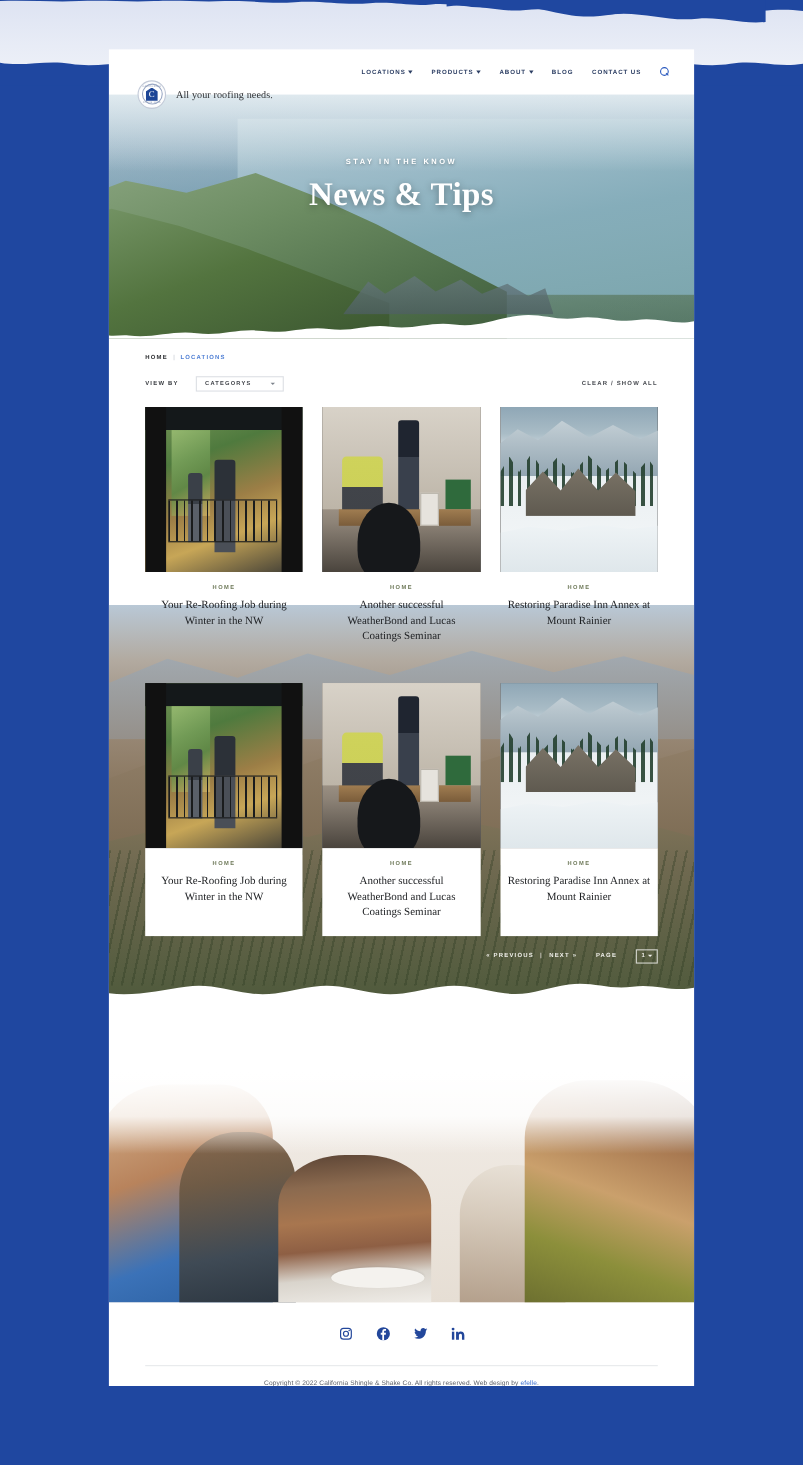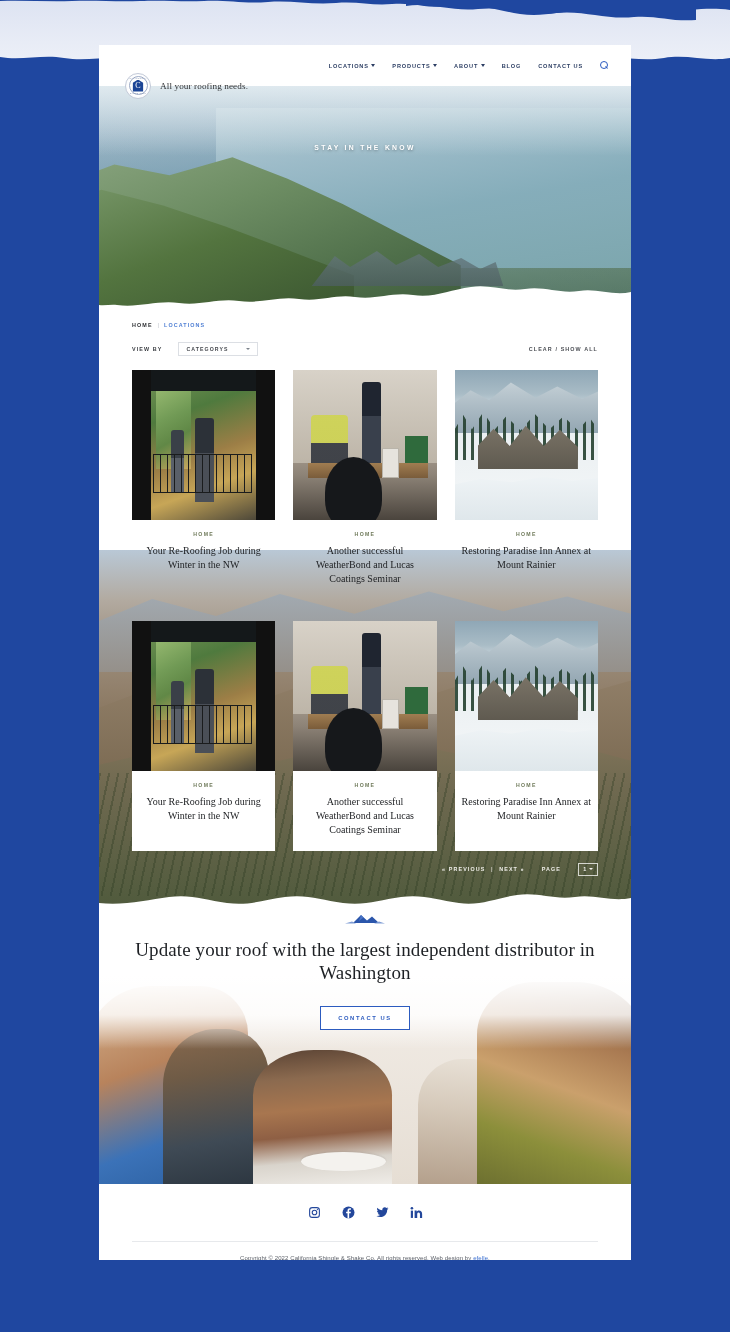--- a/index.html
+++ b/index.html
@@ -492,20 +492,21 @@
   </div>
 
   <div class="hero">
     <div class="sea"></div>
     <div class="ridge1"></div>
     <div class="ridge2"></div>
     <div class="rocks"></div>
     <div class="haze"></div>
     <div class="hero-copy">
       <div class="eyebrow">STAY IN THE KNOW</div>
+      <div class="hero-title">News &amp; Tips</div>
     </div>
     <svg class="torn-white-hero" viewBox="0 0 532 34" preserveAspectRatio="none">
       <path fill="#ffffff" d="M0,34 H532 V17 C514,21 498,13 480,16 C460,19 446,11 426,14
         C406,17 392,9 372,12 C350,15 336,23 314,20 C292,17 278,25 256,22
         C236,19 222,27 200,24 C178,21 162,29 140,26 C118,23 102,31 80,28
         C58,25 40,33 18,30 C12,29 6,31 0,30 Z"></path>
     </svg>
   </div>
 
   <div class="crumbs">
@@ -648,30 +649,20 @@
   <div class="cta">
     <div class="photo">
       <div class="p-left"></div>
       <div class="p-left2"></div>
       <div class="p-mid"></div>
       <div class="p-right2"></div>
       <div class="p-right"></div>
       <div class="plate"></div>
     </div>
     <div class="wash"></div>
-    <div class="cta-inner">
-      <svg class="mtn-ico" width="42" height="13" viewBox="0 0 42 13">
-        <path fill="#2b56ab" d="M9,11 L17,3 L23,8.5 L28,4.5 L35,11 Z"></path>
-        <path fill="#4a74c6" d="M17,3 L19.5,5.5 L15,9 Z"></path>
-        <path fill="#7d9bd4" d="M1,11.6 L8,9.6 L12,11.6 Z"></path>
-        <path fill="#7d9bd4" d="M30,11.6 L35,9.6 L41,11.6 Z"></path>
-      </svg>
-      <div class="cta-title">Update your roof with the largest independent distributor in Washington</div>
-      <div class="cta-btn">CONTACT US</div>
-    </div>
   </div>
 
   <div class="footer">
     <div class="socials">
       <span class="sico">
         <svg viewBox="0 0 24 24" width="13" height="13" fill="none" stroke="#23479b" stroke-width="2">
           <rect x="3" y="3" width="18" height="18" rx="5"></rect>
           <circle cx="12" cy="12" r="4.2"></circle>
           <circle cx="17.4" cy="6.6" r="1.2" fill="#23479b" stroke="none"></circle>
         </svg>

